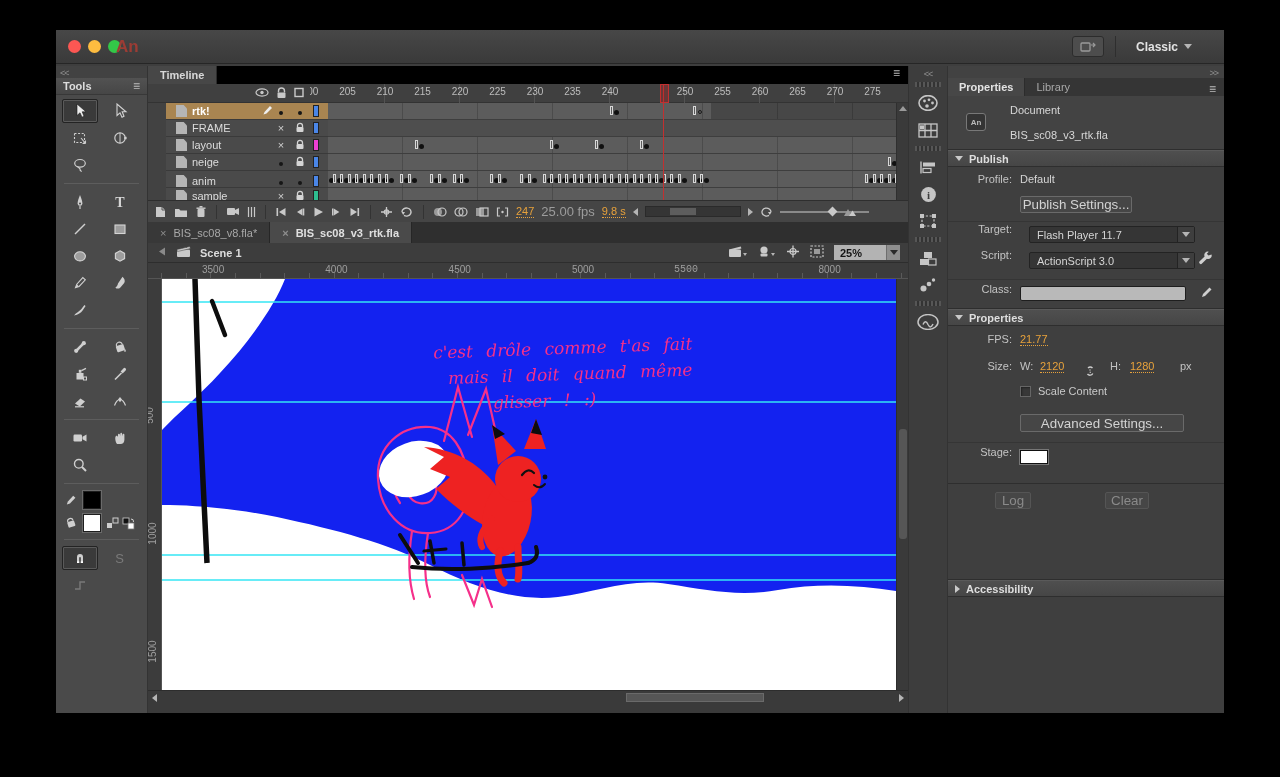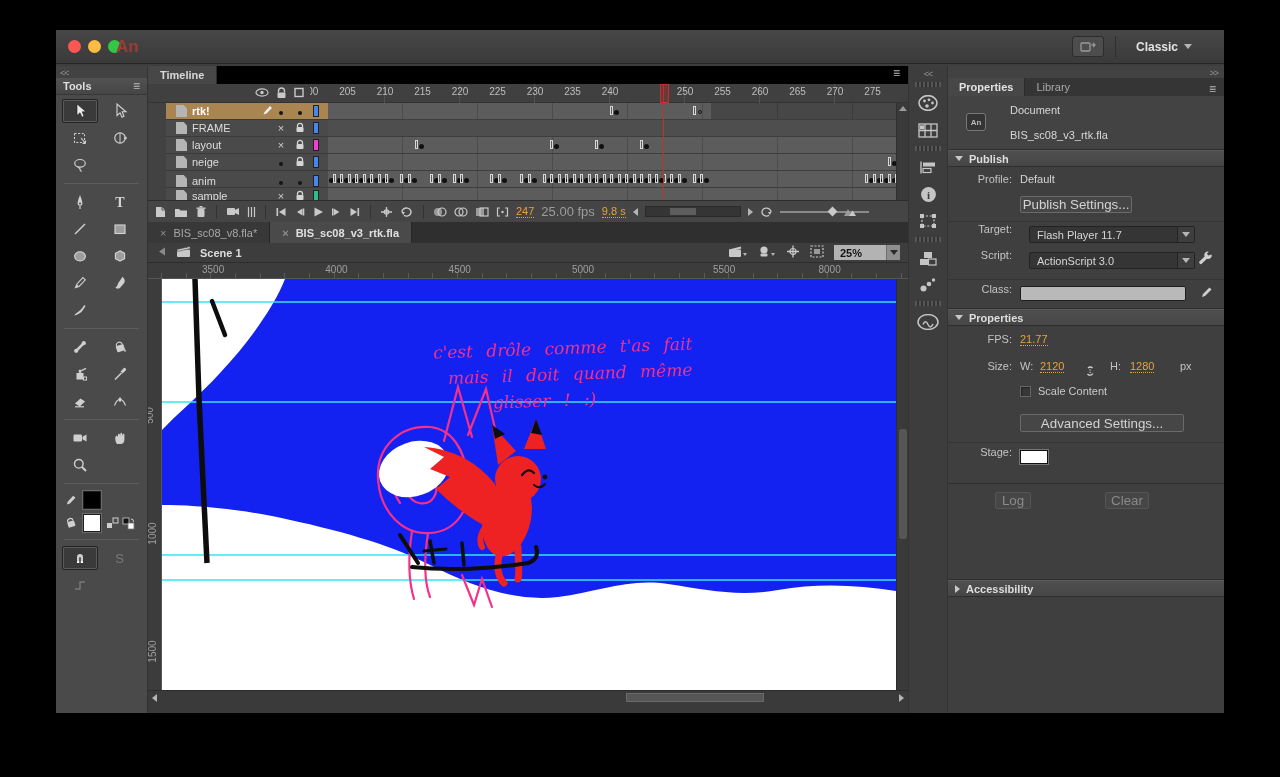--- a/index.html
+++ b/index.html
@@ -902,21 +902,21 @@
           </span>
       </span>
     </span>
   </div>
 
   <div id="hruler">
       <span class="hr-num" style="left: 54px; text-align: right;">3500</span>
       <span class="hr-num" style="left: 177.3px;">4000</span>
       <span class="hr-num" style="left: 300.6px;">4500</span>
       <span class="hr-num" style="left: 423.9px;">5000</span>
-      <span class="hr-num" style="left: 565px;">5500</span>
+      <span class="hr-num" style="left: 526px; font-family: Liberation Mono, monospace;">5500</span>
       <span class="hr-num" style="left: 670.5px;">8000</span>
     </div>
   <div id="stage-wrap">
     <div id="vruler">
         <span class="vr-num" style="top: 131px;">500</span>
         <span class="vr-num" style="top: 249px;">1000</span>
         <span class="vr-num" style="top: 367px;">1500</span>
       </div>
     <div id="canvas">
       <svg width="734" height="411" viewBox="0 0 734 411" preserveAspectRatio="none">

